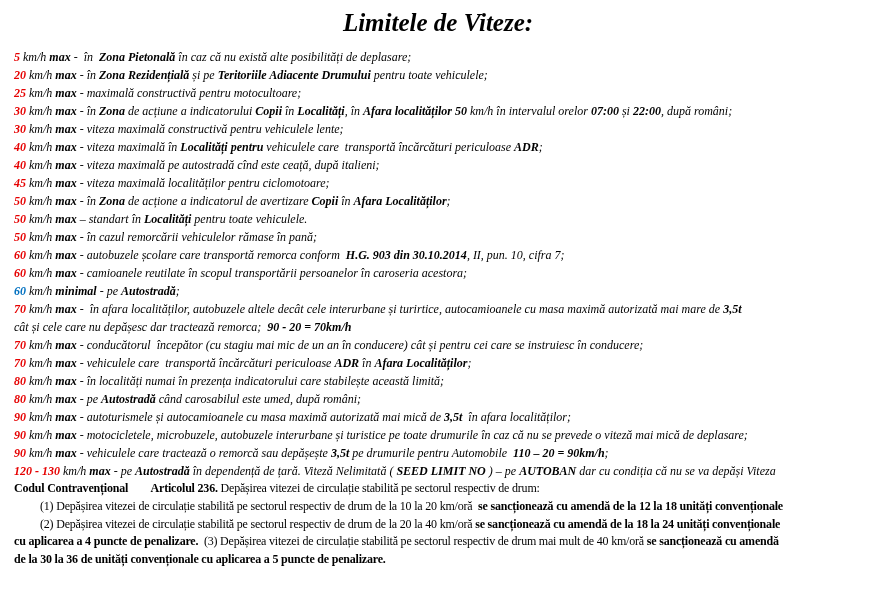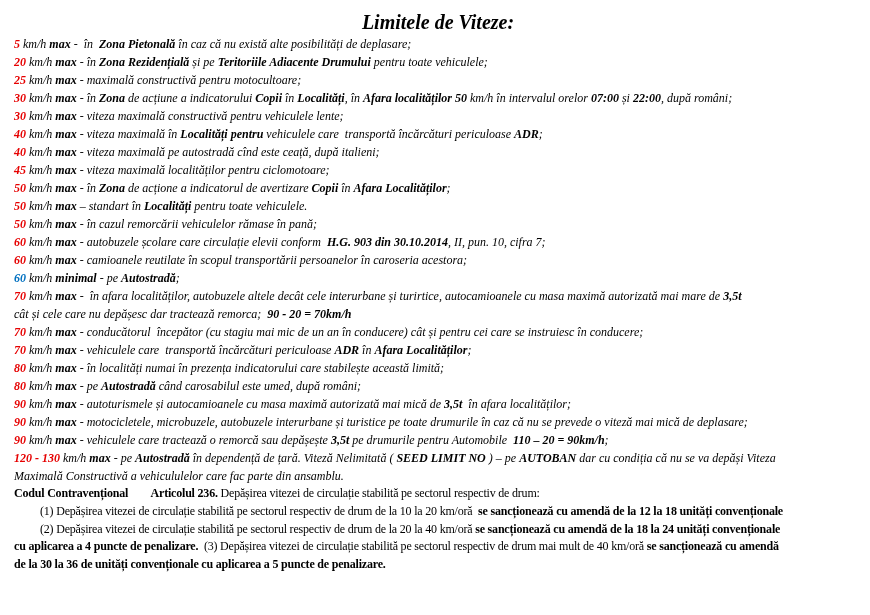--- a/index.html
+++ b/index.html
@@ -5,22 +5,22 @@
   html, body { margin: 0; padding: 0; background: #ffffff; }
   body {
     width: 870px; height: 615px; overflow: hidden;
     font-family: "Liberation Serif", serif;
     color: #000000;
   }
   .page { padding: 11px 8px 0 14px; }
   .title {
     text-align: center;
     font-weight: bold; font-style: italic;
-    font-size: 20px; line-height: 23px;
-    margin-bottom: 1px;
+    font-size: 25px; line-height: 23px;
+    margin-bottom: 14px;
     white-space: pre;
   }
   .line {
     white-space: pre;
     font-style: italic;
     font-size: 12px;
     line-height: 18.0px;
   }
   .line.law {
     font-style: normal;
@@ -42,33 +42,32 @@
       <div class="line"><span class="b c-red">20</span><span> km/h </span><span class="b">max</span><span> - în </span><span class="b">Zona Rezidențială</span><span> și pe </span><span class="b">Teritoriile Adiacente Drumului</span><span> pentru toate vehiculele;</span></div>
       <div class="line"><span class="b c-red">25</span><span> km/h </span><span class="b">max</span><span> - maximală constructivă pentru motocultoare;</span></div>
       <div class="line"><span class="b c-red">30</span><span> km/h </span><span class="b">max</span><span> - în </span><span class="b">Zona</span><span> de acțiune a indicatorului </span><span class="b">Copii</span><span> în </span><span class="b">Localități</span><span>, în </span><span class="b">Afara localităților 50</span><span> km/h în intervalul orelor </span><span class="b">07:00</span><span> și </span><span class="b">22:00</span><span>, după români;</span></div>
       <div class="line"><span class="b c-red">30</span><span> km/h </span><span class="b">max</span><span> - viteza maximală constructivă pentru vehiculele lente;</span></div>
       <div class="line"><span class="b c-red">40</span><span> km/h </span><span class="b">max</span><span> - viteza maximală în </span><span class="b">Localități pentru</span><span> vehiculele care  transportă încărcături periculoase </span><span class="b">ADR</span><span>;</span></div>
       <div class="line"><span class="b c-red">40</span><span> km/h </span><span class="b">max</span><span> - viteza maximală pe autostradă cînd este ceață, după italieni;</span></div>
       <div class="line"><span class="b c-red">45</span><span> km/h </span><span class="b">max</span><span> - viteza maximală localităților pentru ciclomotoare;</span></div>
       <div class="line"><span class="b c-red">50</span><span> km/h </span><span class="b">max</span><span> - în </span><span class="b">Zona</span><span> de acțione a indicatorul de avertizare </span><span class="b">Copii</span><span> în </span><span class="b">Afara Localităților</span><span>;</span></div>
       <div class="line"><span class="b c-red">50</span><span> km/h </span><span class="b">max</span><span> – standart în </span><span class="b">Localități</span><span> pentru toate vehiculele.</span></div>
       <div class="line"><span class="b c-red">50</span><span> km/h </span><span class="b">max</span><span> - în cazul remorcării vehiculelor rămase în pană;</span></div>
-      <div class="line"><span class="b c-red">60</span><span> km/h </span><span class="b">max</span><span> - autobuzele școlare care circulație elevii conform  </span><span class="b">H.G. 903 din 30.10.2014</span><span>, II, pun. 10, cifra 7;</span></div>
+      <div class="line"><span class="b c-red">60</span><span> km/h </span><span class="b">max</span><span> - autobuzele școlare care transportă remorca conform  </span><span class="b">H.G. 903 din 30.10.2014</span><span>, II, pun. 10, cifra 7;</span></div>
       <div class="line"><span class="b c-red">60</span><span> km/h </span><span class="b">max</span><span> - camioanele reutilate în scopul transportării persoanelor în caroseria acestora;</span></div>
       <div class="line"><span class="b c-blue">60</span><span> km/h </span><span class="b">minimal</span><span> - pe </span><span class="b">Autostradă</span><span>;</span></div>
       <div class="line"><span class="b c-red">70</span><span> km/h </span><span class="b">max</span><span> -  în afara localităților, autobuzele altele decât cele interurbane și turirtice, autocamioanele cu masa maximă autorizată mai mare de </span><span class="b">3,5t</span></div>
       <div class="line"><span>cât și cele care nu depășesc dar tractează remorca;  </span><span class="b">90 - 20 = 70km/h</span></div>
       <div class="line"><span class="b c-red">70</span><span> km/h </span><span class="b">max</span><span> - conducătorul  începător (cu stagiu mai mic de un an în conducere) cât și pentru cei care se instruiesc în conducere;</span></div>
       <div class="line"><span class="b c-red">70</span><span> km/h </span><span class="b">max</span><span> - vehiculele care  transportă încărcături periculoase </span><span class="b">ADR</span><span> în </span><span class="b">Afara Localităților</span><span>;</span></div>
       <div class="line"><span class="b c-red">80</span><span> km/h </span><span class="b">max</span><span> - în localități numai în prezența indicatorului care stabilește această limită;</span></div>
       <div class="line"><span class="b c-red">80</span><span> km/h </span><span class="b">max</span><span> - pe </span><span class="b">Autostradă</span><span> când carosabilul este umed, după români;</span></div>
       <div class="line"><span class="b c-red">90</span><span> km/h </span><span class="b">max</span><span> - autoturismele și autocamioanele cu masa maximă autorizată mai mică de </span><span class="b">3,5t</span><span>  în afara localităților;</span></div>
       <div class="line"><span class="b c-red">90</span><span> km/h </span><span class="b">max</span><span> - motocicletele, microbuzele, autobuzele interurbane și turistice pe toate drumurile în caz că nu se prevede o viteză mai mică de deplasare;</span></div>
       <div class="line"><span class="b c-red">90</span><span> km/h </span><span class="b">max</span><span> - vehiculele care tractează o remorcă sau depășește </span><span class="b">3,5t</span><span> pe drumurile pentru Automobile  </span><span class="b">110 – 20 = 90km/h</span><span>;</span></div>
       <div class="line"><span class="b c-red">120 - 130</span><span> km/h </span><span class="b">max</span><span> - pe </span><span class="b">Autostradă</span><span> în dependență de țară. Viteză Nelimitată ( </span><span class="b">SEED LIMIT NO</span><span> ) – pe </span><span class="b">AUTOBAN</span><span> dar cu condiția că nu se va depăși Viteza</span></div>
-      <div class="line"><span>Maximală Constructivă a vehicululelor care fac parte din ansamblu.</span></div>
       <div class="line law"><span class="b">Codul Contravențional</span><span>        </span><span class="b">Articolul 236.</span><span> Depășirea vitezei de circulație stabilită pe sectorul respectiv de drum:</span></div>
       <div class="line law indent"><span>(1) Depășirea vitezei de circulație stabilită pe sectorul respectiv de drum de la 10 la 20 km/oră  </span><span class="b">se sancționează cu amendă de la 12 la 18 unități convenționale</span></div>
       <div class="line law indent"><span>(2) Depășirea vitezei de circulație stabilită pe sectorul respectiv de drum de la 20 la 40 km/oră </span><span class="b">se sancționează cu amendă de la 18 la 24 unități convenționale</span></div>
       <div class="line law"><span class="b">cu aplicarea a 4 puncte de penalizare.</span><span>  (3) Depășirea vitezei de circulație stabilită pe sectorul respectiv de drum mai mult de 40 km/oră </span><span class="b">se sancționează cu amendă</span></div>
       <div class="line law"><span class="b">de la 30 la 36 de unități convenționale cu aplicarea a 5 puncte de penalizare.</span></div>
     </div>
 </div>
 
 </body></html>

